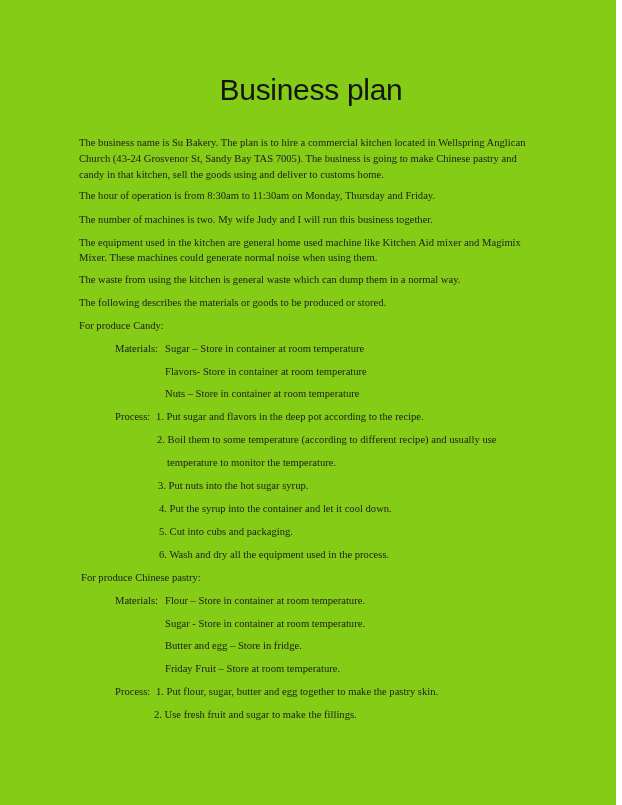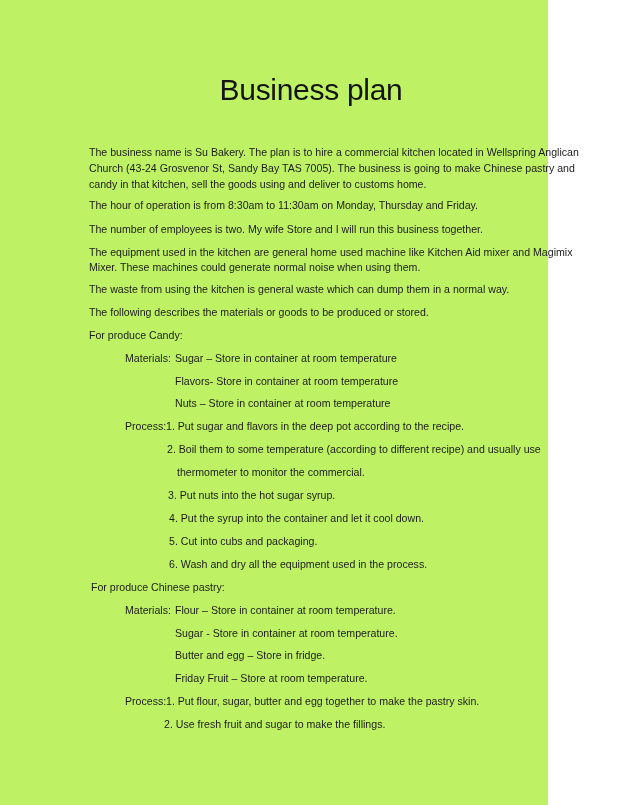--- a/index.html
+++ b/index.html
@@ -11,60 +11,61 @@
       width: 622px;
       height: 805px;
       position: relative;
       overflow: hidden;
       font-family: "Liberation Sans", "DejaVu Sans", sans-serif;
       color: #1a1a1a;
     }
     .page {
       position: absolute;
       left: 0; top: 0;
-      width: 548px; height: 805px;
-      background: #bef264;
+      width: 616px; height: 805px;
+      background: #84cc16;
     }
     .title {
       position: absolute;
       left: 0; width: 622px;
       top: 72px;
       text-align: center;
       font-size: 30px;
       font-weight: normal;
       color: #141414;
       letter-spacing: -0.3px;
       margin: 0;
       line-height: 36px;
     }
     .line {
       position: absolute;
       font-size: 10.6px;
       line-height: 13px;
       white-space: nowrap;
       color: #1c1c1c;
-      margin: 16px;
+      margin: 6px;
+      font-family: Liberation Serif, serif;
     }
   </style>
 </head>
 <body>
 
 <div class="page">
 
   <h1 class="title">Business plan</h1>
 
   <div>
     <p class="line" style="left:73px; top:130px;">The business name is Su Bakery. The plan is to hire a commercial kitchen located in Wellspring Anglican</p>
     <p class="line" style="left:73px; top:146px;">Church (43-24 Grosvenor St, Sandy Bay TAS 7005). The business is going to make Chinese pastry and</p>
     <p class="line" style="left:73px; top:162px;">candy in that kitchen, sell the goods using and deliver to customs home.</p>
   </div>
 
   <p class="line" style="left:73px; top:183px;">The hour of operation is from 8:30am to 11:30am on Monday, Thursday and Friday.</p>
 
-  <p class="line" style="left:73px; top:207px;">The number of employees is two. My wife Store and I will run this business together.</p>
+  <p class="line" style="left:73px; top:207px;">The number of machines is two. My wife Judy and I will run this business together.</p>
 
   <div>
     <p class="line" style="left:73px; top:230px;">The equipment used in the kitchen are general home used machine like Kitchen Aid mixer and Magimix</p>
     <p class="line" style="left:73px; top:245px;text-align:right;">Mixer. These machines could generate normal noise when using them.</p>
   </div>
 
   <p class="line" style="left:73px; top:267px;">The waste from using the kitchen is general waste which can dump them in a normal way.</p>
 
   <p class="line" style="left:73px; top:290px;">The following describes the materials or goods to be produced or stored.</p>
 
@@ -72,21 +73,21 @@
     <p class="line" style="left:73px; top:313px;">For produce Candy:</p>
 
     <p class="line" style="left:109px; top:336px;">Materials:</p>
     <p class="line" style="left:159px; top:336px;">Sugar – Store in container at room temperature</p>
     <p class="line" style="left:159px; top:359px;">Flavors- Store in container at room temperature</p>
     <p class="line" style="left:159px; top:381px;">Nuts – Store in container at room temperature</p>
 
     <p class="line" style="left:109px; top:404px;">Process:</p>
     <p class="line" style="left:150px; top:404px;">1. Put sugar and flavors in the deep pot according to the recipe.</p>
     <p class="line" style="left:151px; top:427px;">2. Boil them to some temperature (according to different recipe) and usually use</p>
-    <p class="line" style="left:161px; top:450px;">thermometer to monitor the commercial.</p>
+    <p class="line" style="left:161px; top:450px;">temperature to monitor the temperature.</p>
     <p class="line" style="left:152px; top:473px;">3. Put nuts into the hot sugar syrup.</p>
     <p class="line" style="left:153px; top:496px;">4. Put the syrup into the container and let it cool down.</p>
     <p class="line" style="left:153px; top:519px;">5. Cut into cubs and packaging.</p>
     <p class="line" style="left:153px; top:542px;">6. Wash and dry all the equipment used in the process.</p>
   </div>
 
   <div>
     <p class="line" style="left:75px; top:565px;">For produce Chinese pastry:</p>
 
     <p class="line" style="left:109px; top:588px;">Materials:</p>

